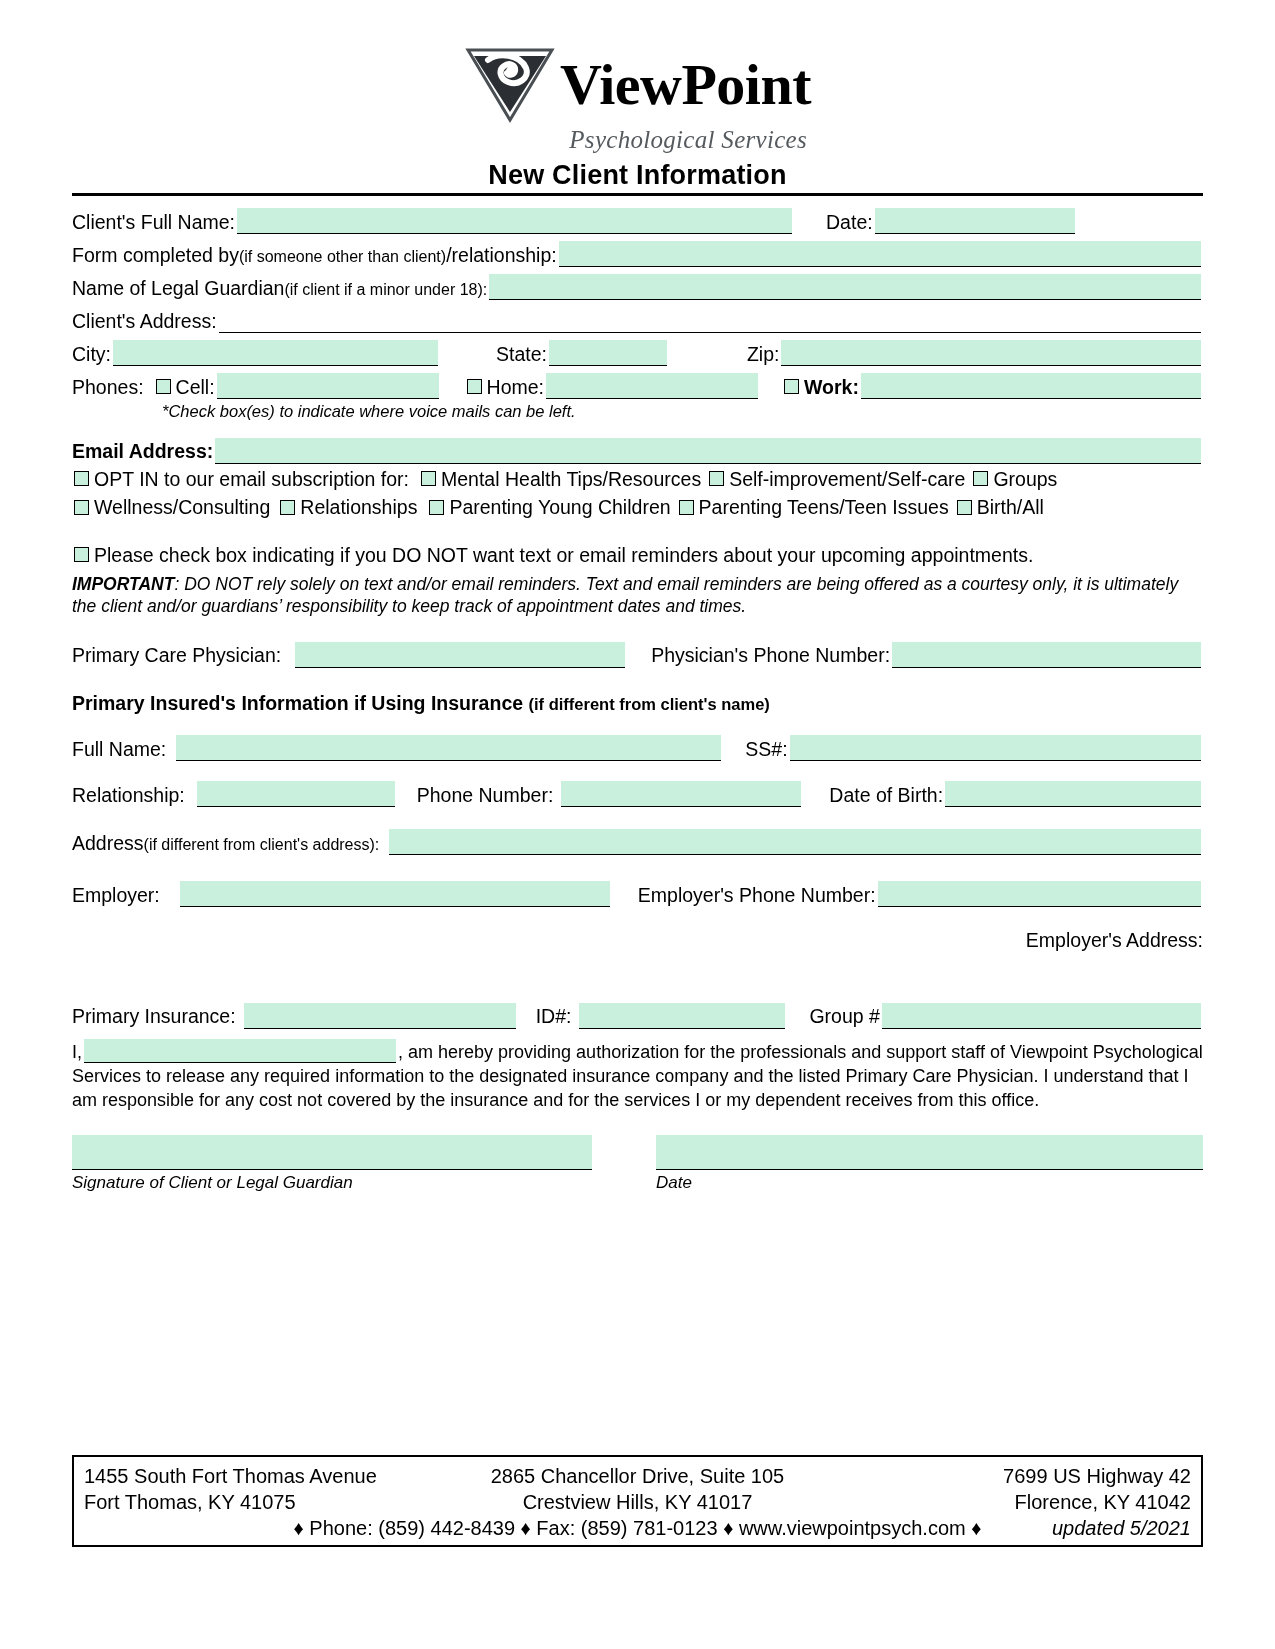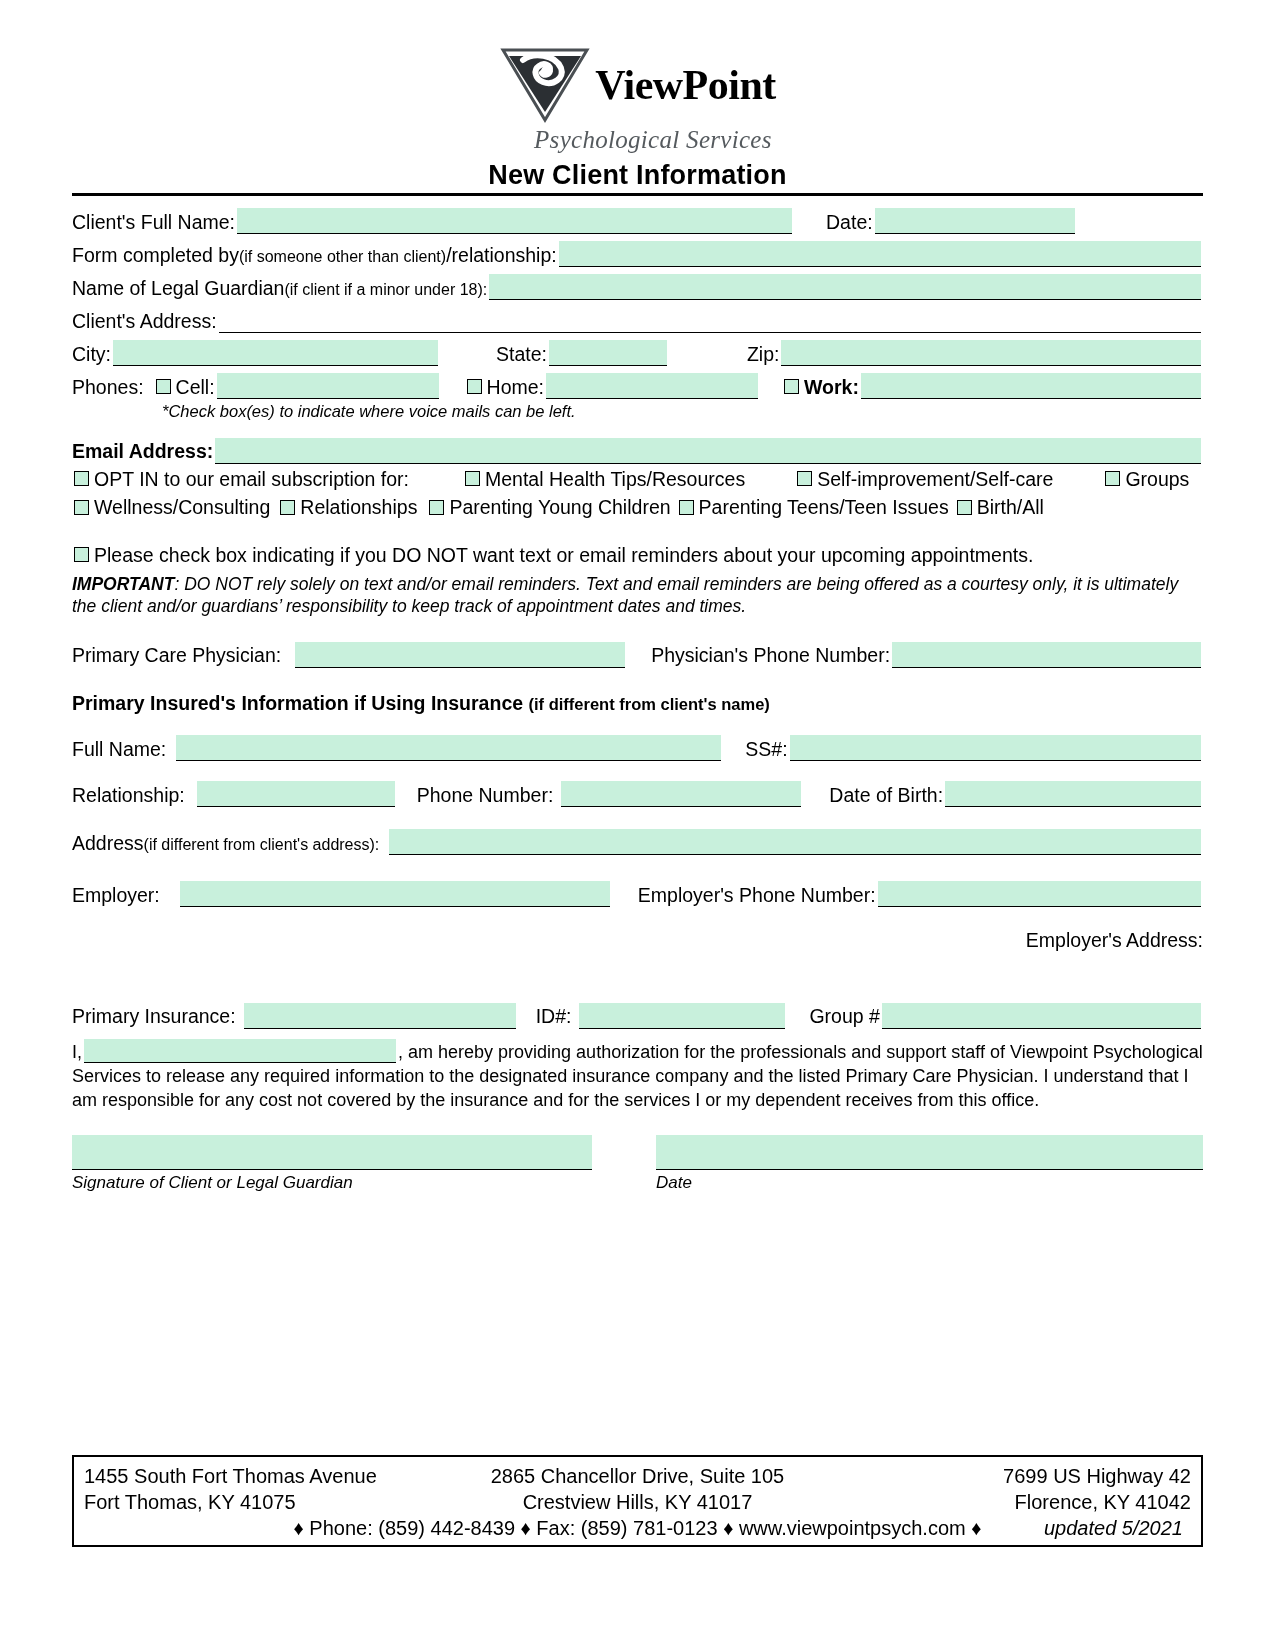--- a/index.html
+++ b/index.html
@@ -40,21 +40,21 @@
     align-items: center;
   }
   .logo-mark {
     width: 92px;
     height: 78px;
     position: relative;
     flex: none;
   }
   .logo-wordmark {
     font-family: "Liberation Serif", serif;
-    font-size: 42px;
+    font-size: 58px;
     font-weight: bold;
     letter-spacing: -0.5px;
     line-height: 1;
     margin-left: 4px;
   }
   .logo-sub {
     font-family: "Liberation Serif", serif;
     font-style: italic;
     font-size: 25px;
     color: #555a5e;
@@ -184,21 +184,21 @@
   .fc.right { text-align: right; }
   .footer-bottom {
     display: flex;
     justify-content: center;
     align-items: baseline;
     position: relative;
     margin-top: 2px;
   }
   .footer-upd {
     position: absolute;
-    right: 8px;
+    right: 0;
     font-style: italic;
   }
 </style>
 </head>
 <body>
 
 <div class="page">
 
   <div class="logo-block">
     <div class="logo-inner">
@@ -277,21 +277,21 @@
       <span class="fill grow"></span>
     </div>
 
     <div class="note">*Check box(es) to indicate where voice mails can be left.</div>
 
     <div class="row" style="margin-top:18px;">
       <span class="lbl bold">Email Address:</span>
       <span class="fill grow"></span>
     </div>
 
-    <div class="row" style="margin-top:6px;gap:44px;">
+    <div class="row" style="margin-top:6px;">
       <span class="cbw">
         <span class="cb"></span>
         <span>OPT IN to our email subscription for:</span>
       </span>
       <span class="cbw" style="margin-left:10px;">
         <span class="cb"></span>
         <span>Mental Health Tips/Resources</span>
       </span>
       <span class="cbw" style="margin-left:6px;">
         <span class="cb"></span>

